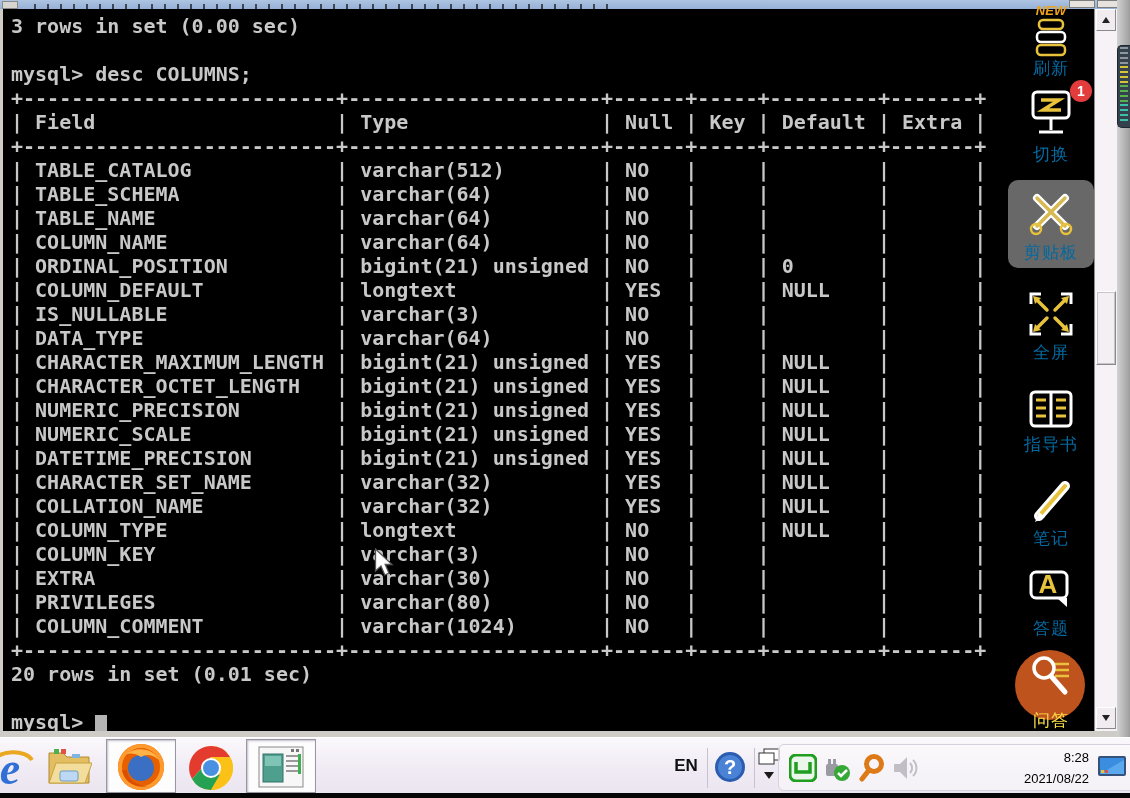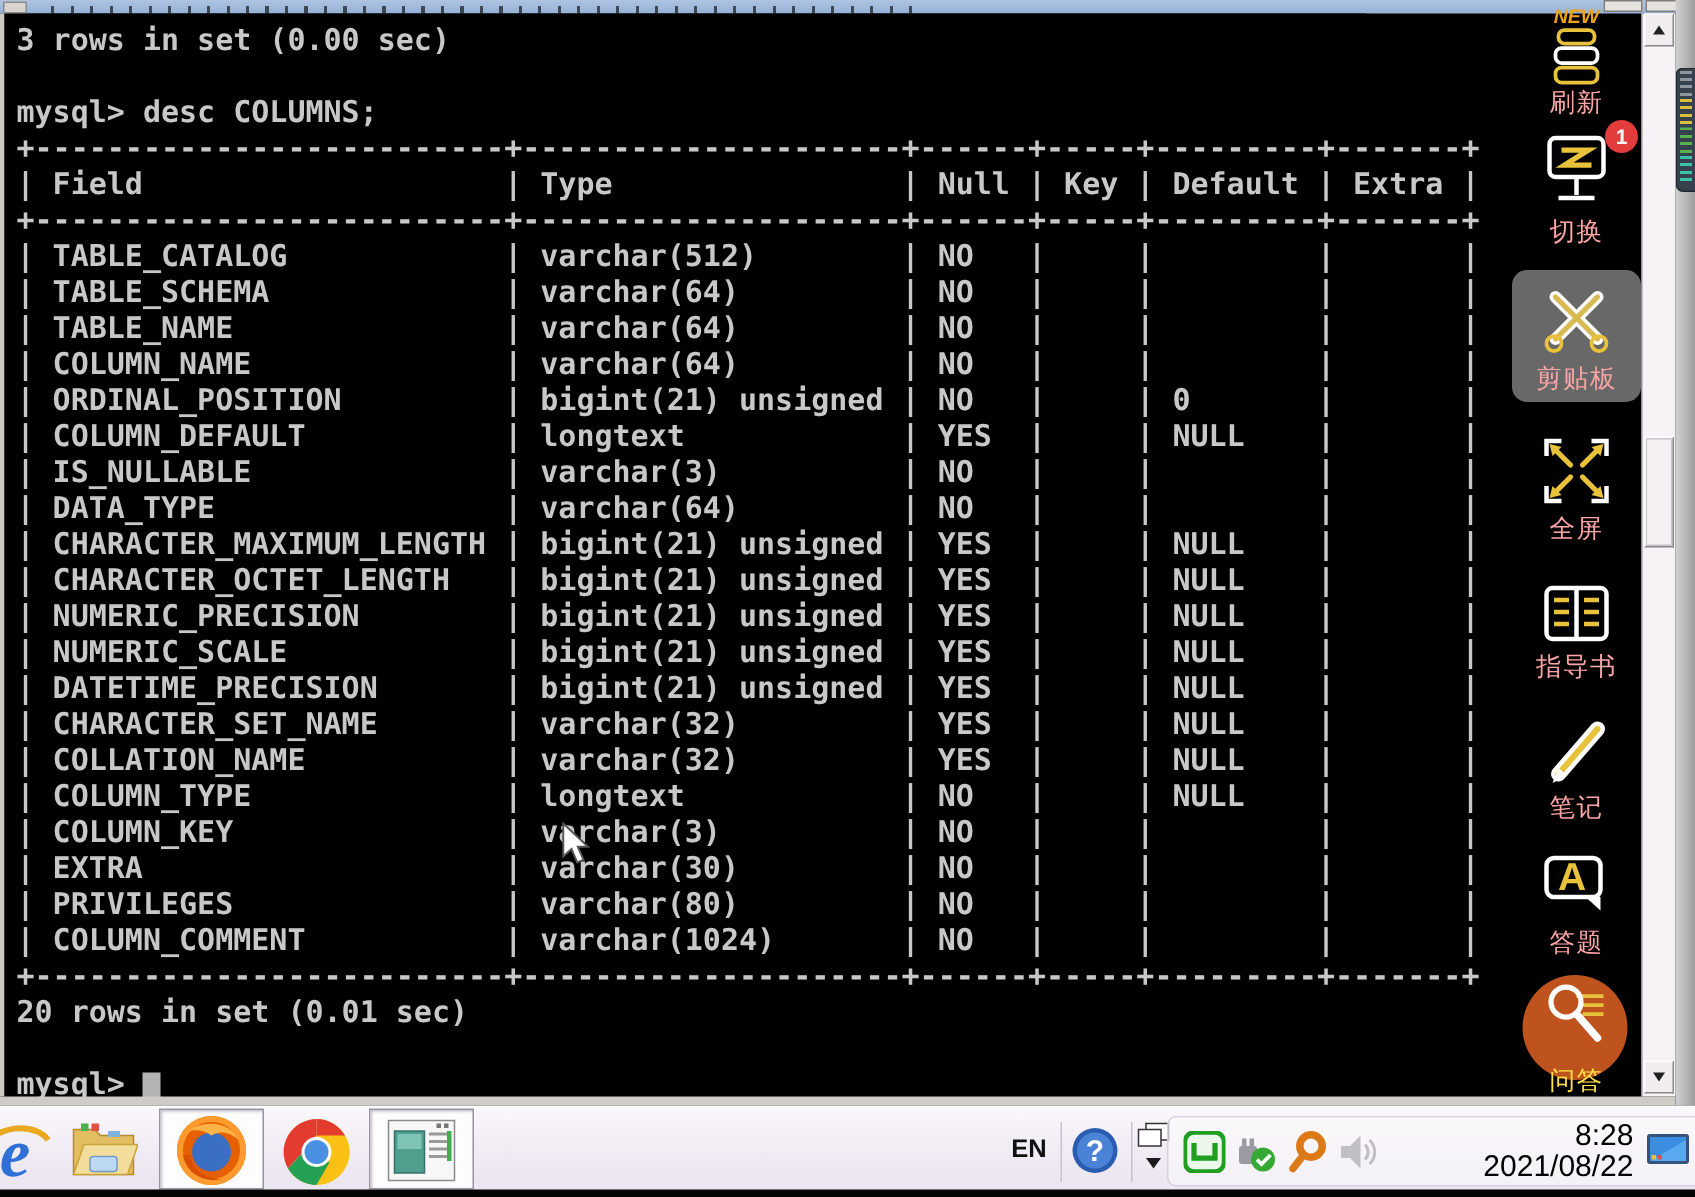--- a/index.html
+++ b/index.html
@@ -51,21 +51,21 @@
     border-radius:5px 0 0 5px;box-sizing:border-box;overflow:hidden;}
   .drawer i{display:block;margin:1px 2px;height:18px;}
   .d1{background:repeating-linear-gradient(180deg,#8d959d 0 2px,transparent 2px 5px);}
   .d2{background:repeating-linear-gradient(180deg,#d6c23a 0 2px,transparent 2px 5px);}
   .d3{background:repeating-linear-gradient(180deg,#57b24e 0 2px,transparent 2px 5px);}
   .d4{background:repeating-linear-gradient(180deg,#3cc0a8 0 2px,transparent 2px 5px);height:16px;}
 
   
   .sidebar{position:absolute;left:1008px;top:0;width:86px;height:737px;}
   .sb-item{position:absolute;left:0;width:100%;text-align:center;cursor:pointer;}
-  .sb-item .label{display:block;color:#fca5a5;font-size:17px;line-height:22px;
+  .sb-item .label{display:block;color:#0369a1;font-size:17px;line-height:22px;
     letter-spacing:1px;white-space:nowrap;}
   .sb-item svg{display:block;margin:0 auto;}
   .new-badge{display:block;color:#f0a21a;font-weight:bold;font-style:italic;
     font-size:13px;line-height:14px;}
   .num-badge{position:absolute;right:2px;top:-6px;width:22px;height:22px;
     border-radius:50%;background:#e23c3c;color:#fff;font-size:14px;font-weight:bold;
     line-height:22px;text-align:center;box-shadow:0 1px 2px rgba(0,0,0,.5);}
   .sb-item.active{background:rgba(118,118,118,.88);border-radius:10px;}
   .sb-item.qa::before{content:"";position:absolute;left:7px;top:2px;width:70px;height:70px;
     border-radius:50%;background:#cf5a1f;opacity:.92;}
@@ -80,21 +80,21 @@
   .ql-btn{position:absolute;top:1px;width:70px;height:54px;}
   .ql-btn.pressed{background:#fdfdfe;border:1px solid #9a95a2;box-shadow:1px 1px 2px rgba(120,115,130,.45) inset;box-sizing:border-box;}
   .ql-icon{position:absolute;}
   .sep{position:absolute;top:10px;width:1px;height:40px;background:#c7c2cd;}
   .lang{position:absolute;left:668px;top:18px;width:36px;text-align:center;
     font-size:17px;font-weight:bold;color:#101010;}
   .tray-box{position:absolute;left:778px;top:6px;width:354px;height:47px;
     border:1px solid #d6d1dc;border-radius:6px 0 0 6px;background:rgba(253,251,254,.55);
     box-sizing:border-box;}
   .clock{position:absolute;right:42px;top:2px;text-align:right;color:#000;
-    font-size:20px;line-height:21px;}
+    font-size:13px;line-height:21px;}
   .winstack{position:absolute;left:758px;top:10px;width:26px;height:40px;}
   .caret{position:absolute;left:6px;top:24px;width:0;height:0;
     border-left:5px solid transparent;border-right:5px solid transparent;
     border-top:7px solid #1a1a1a;}
 
   
   .mouse{position:absolute;left:374px;top:548px;pointer-events:none;}
 </style>
 </head>
 <body>

